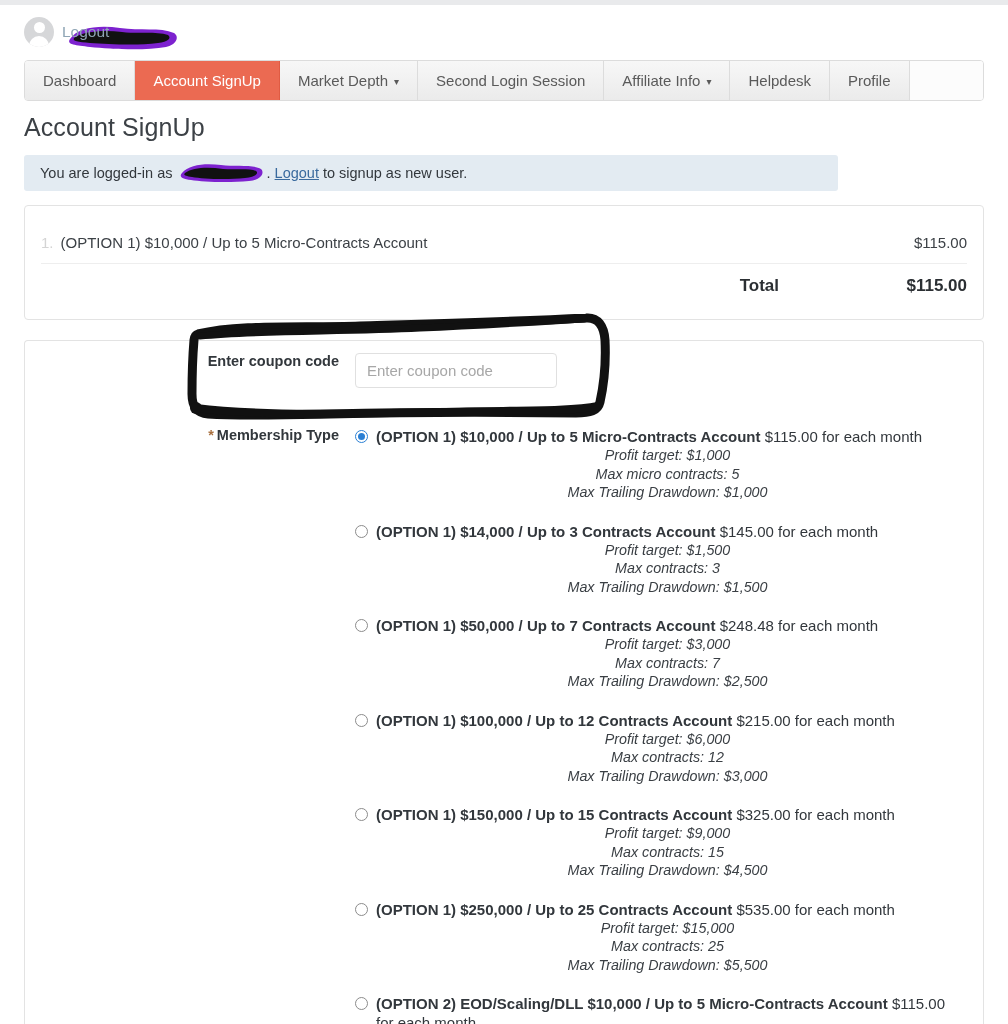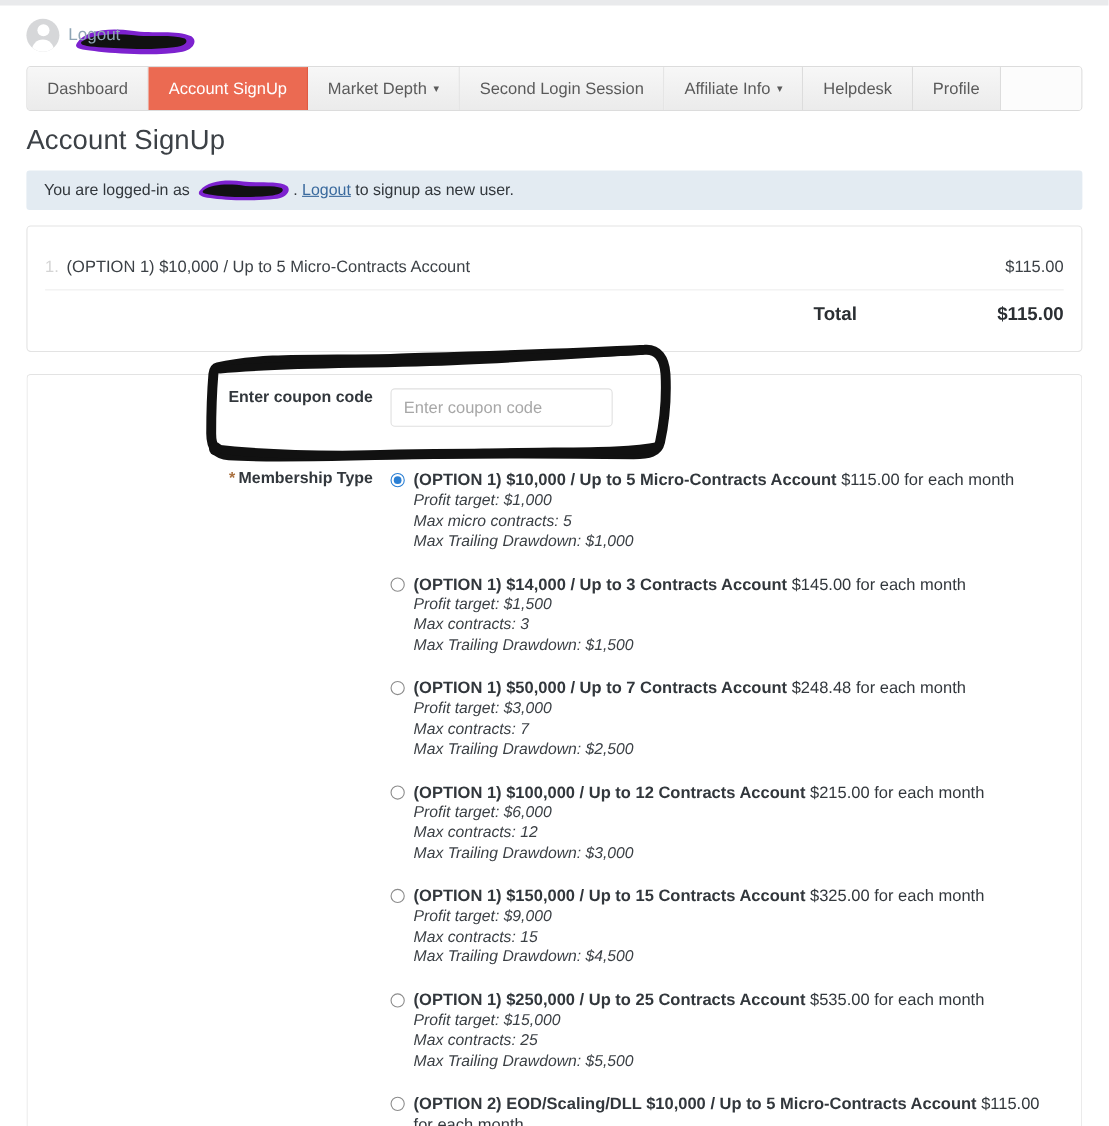--- a/index.html
+++ b/index.html
@@ -98,21 +98,21 @@
   .page-title {
     position: absolute; left: 24px; top: 113px;
     font-size: 25px; font-weight: 400;
     color: #3c4146;
     letter-spacing: 0.1px;
   }
 
   
   .alert {
     position: absolute; left: 24px; top: 155px;
-    width: 960px; height: 36px;
+    width: 814px; height: 36px;
     background: #e3ebf2;
     border-radius: 3px;
     display: flex; align-items: center;
     padding-left: 16px;
     font-size: 14.5px; color: #32373c;
   }
   .alert .redact-inline {
     display: inline-block;
     position: relative;
     width: 86px; height: 22px;
@@ -235,20 +235,21 @@
     background: #2a7fd4;
   }
   .radio-text { }
   .radio-text b { font-weight: bold; }
   .radio-meta {
     margin: 1px 0 0 21px;
     font-style: italic;
     font-size: 14.3px;
     color: #3a3f44;
     line-height: 17.5px;
+    text-align: center;
   }
 
   
   .annotation {
     position: absolute;
     left: 180px; top: 306px;
     width: 440px; height: 118px;
     pointer-events: none;
     z-index: 30;
   }

